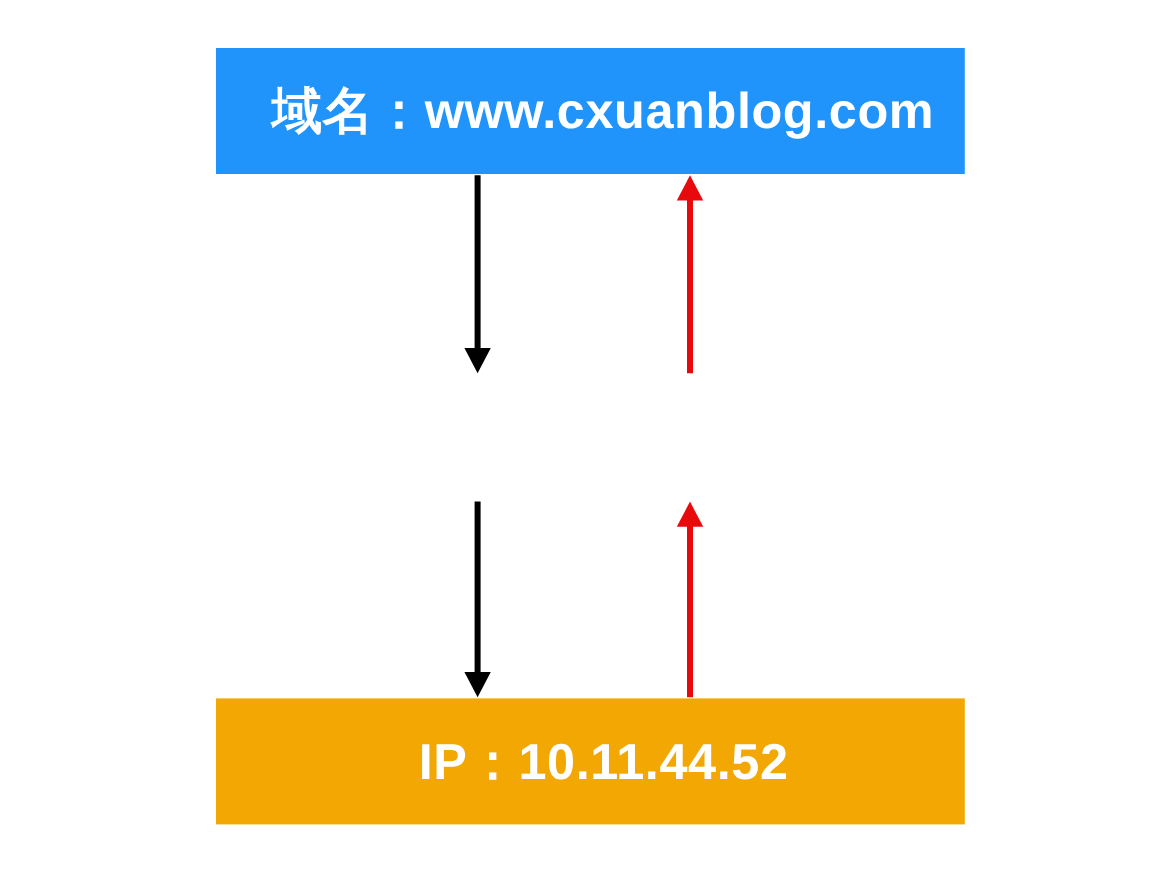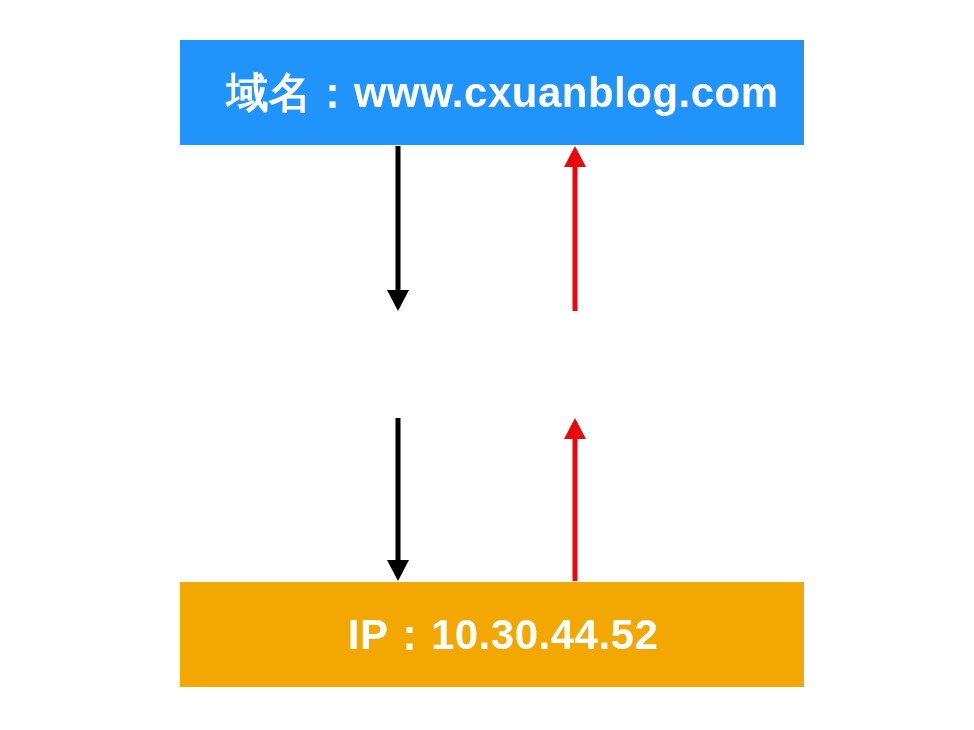--- a/index.html
+++ b/index.html
@@ -75,21 +75,21 @@
 <body>
 
 <div class="canvas">
 
   <div class="node node--domain">
     <span class="node__label">域名：www.cxuanblog.com</span>
   </div>
 
 
   <div class="node node--ip">
-    <span class="node__label">IP：10.30.44.52</span>
+    <span class="node__label">IP：10.11.44.52</span>
   </div>
 
   <svg class="arrows" width="974" height="730" viewBox="0 0 974 730">
     <g>
       <line class="line-down" x1="398" y1="146" x2="398" y2="292"></line>
       <polygon class="head-down" points="387,290 409,290 398,311"></polygon>
     </g>
     <g>
       <line class="line-up" x1="575" y1="311" x2="575" y2="165"></line>
       <polygon class="head-up" points="564,167 586,167 575,146"></polygon>

